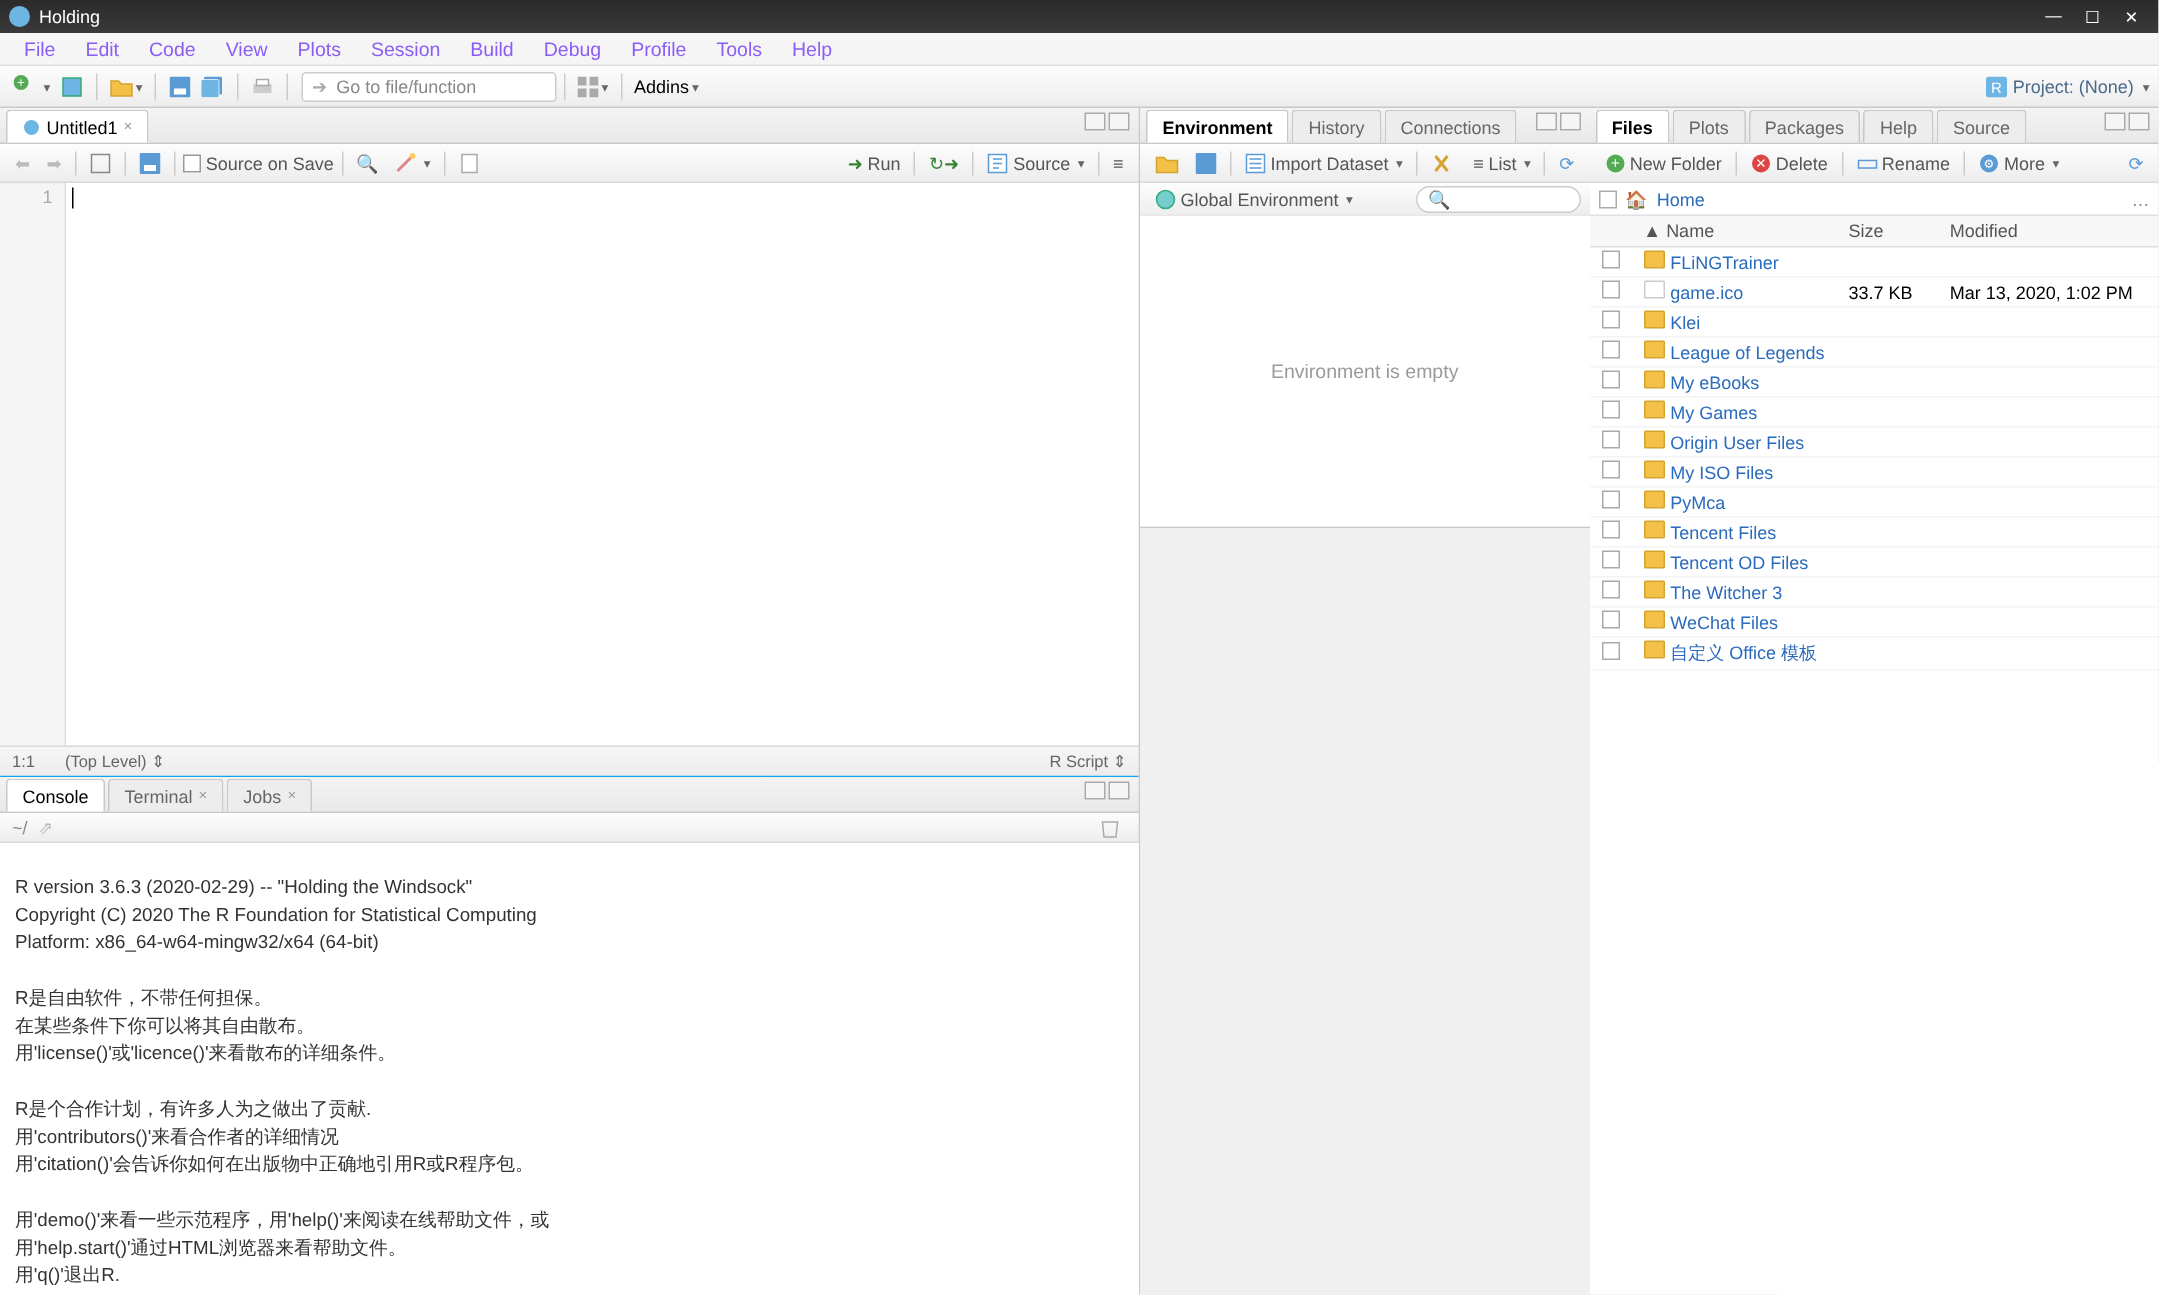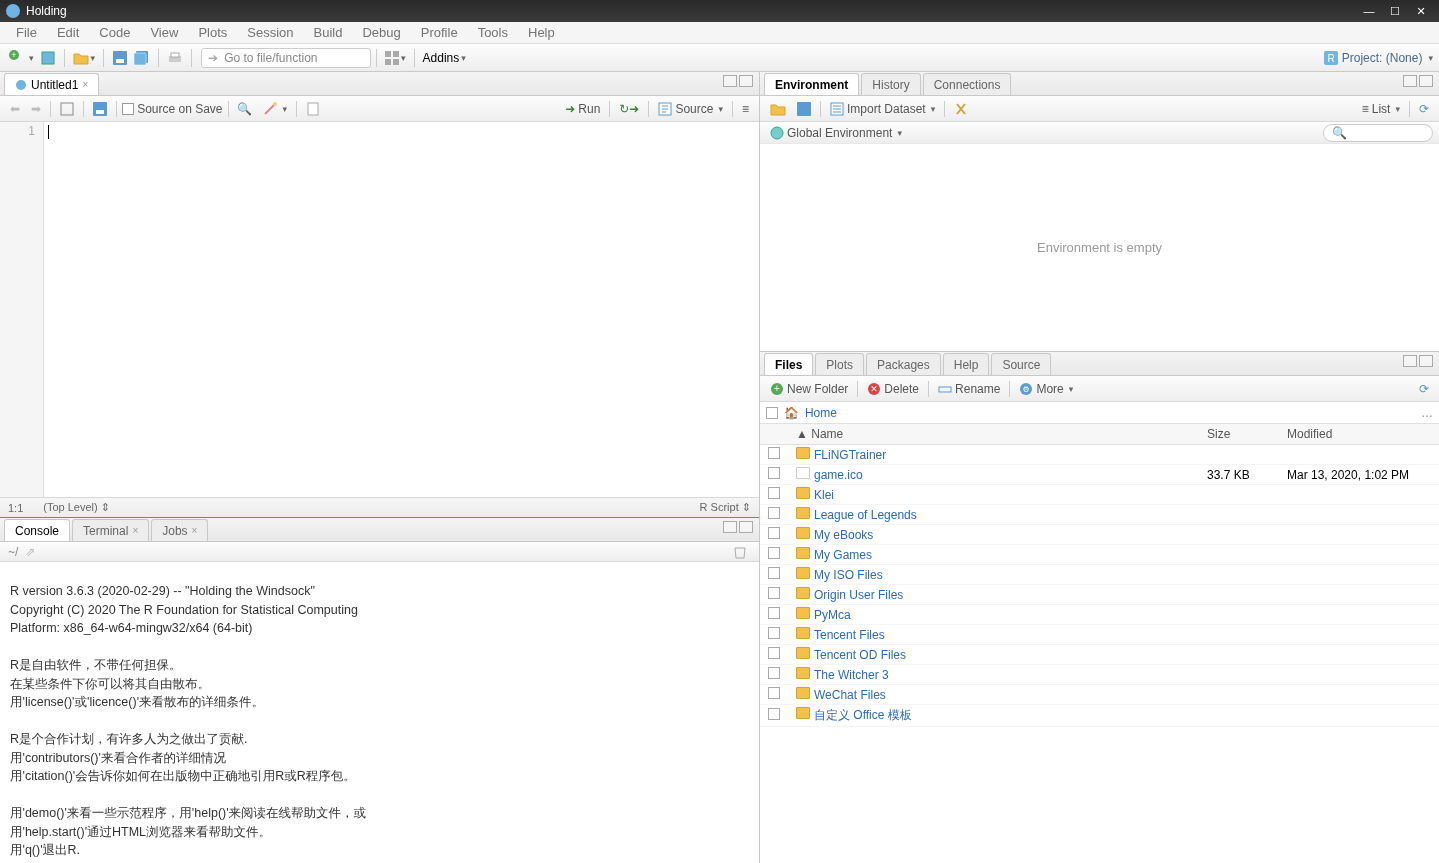--- a/index.html
+++ b/index.html
@@ -4,33 +4,33 @@
 <style>
 * { margin: 0; padding: 0; box-sizing: border-box; font-family: "Segoe UI", Tahoma, sans-serif; }
 body { background: #f0f0f0; width: 1439px; height: 863px; overflow: hidden; font-size: 12px; }
 
 .titlebar { height: 22px; background: linear-gradient(#2a2a2a,#3a3a3a); color: #fff; display: flex; align-items: center; padding: 0 6px; }
 .titlebar .logo { width: 14px; height: 14px; border-radius: 50%; background: #6db5e3; margin-right: 6px; display: inline-block; }
 .titlebar .title { flex: 1; font-size: 12px; }
 .titlebar .winbtn { width: 24px; height: 18px; display: flex; align-items: center; justify-content: center; margin-left: 2px; color: #fff; cursor: pointer; font-size: 11px; }
 
 .menubar { height: 22px; background: #f5f5f5; border-bottom: 1px solid #ddd; display: flex; align-items: center; padding: 0 6px; }
-.menubar .mitem { padding: 0 10px; color: #737373; cursor: pointer; font-size: 13px; }
+.menubar .mitem { padding: 0 10px; color: #8b5cf6; cursor: pointer; font-size: 13px; }
 
 .toolbar { height: 28px; background: linear-gradient(#fdfdfd,#ededed); border-bottom: 1px solid #c8c8c8; display: flex; align-items: center; padding: 0 6px; }
 .toolbar .tsep { width: 1px; height: 18px; background: #ccc; margin: 0 5px; }
 .toolbar .tbtn { height: 22px; min-width: 22px; display: flex; align-items: center; justify-content: center; padding: 0 3px; cursor: pointer; border-radius: 2px; }
 .toolbar .goto { border: 1px solid #ccc; border-radius: 3px; height: 20px; width: 170px; padding: 0 6px; color: #888; background: #fff; display: flex; align-items: center; margin-left: 4px; }
 .toolbar .goto .arrow { color: #aaa; margin-right: 6px; }
 .toolbar .spacer { flex: 1; }
 .toolbar .proj { color: #4a6a8a; display: flex; align-items: center; gap: 4px; }
 
 .workspace { display: flex; height: calc(100% - 72px); }
 .left { width: 760px; display: flex; flex-direction: column; border-right: 1px solid #c8c8c8; }
-.right { flex: 1; display: flex; flex-direction: column; justify-content: flex-end; }
+.right { flex: 1; display: flex; flex-direction: row; justify-content: flex-end; }
 
 .pane-tabs { height: 24px; background: linear-gradient(#f4f4f4,#e8e8e8); border-bottom: 1px solid #c8c8c8; display: flex; align-items: flex-end; padding: 0 4px; position: relative; }
 .pane-tabs .tab { height: 22px; padding: 0 10px; border: 1px solid #c8c8c8; border-bottom: none; border-radius: 3px 3px 0 0; background: #fff; display: flex; align-items: center; gap: 4px; margin-right: 2px; font-size: 12px; cursor: pointer; }
 .pane-tabs .tab.inactive { background: #ededed; color: #666; }
 .pane-tabs .tab .close { color: #999; font-size: 10px; cursor: pointer; }
 .pane-tabs .winctrls { position: absolute; right: 6px; top: 3px; display: flex; gap: 2px; }
 .pane-tabs .winctrls .wc { width: 14px; height: 12px; border: 1px solid #aaa; background: #f5f5f5; cursor: pointer; }
 
 .pane-toolbar { height: 26px; background: linear-gradient(#fdfdfd,#ededed); border-bottom: 1px solid #d8d8d8; display: flex; align-items: center; padding: 0 6px; gap: 3px; font-size: 12px; }
 .pane-toolbar .ptbtn { height: 20px; display: flex; align-items: center; gap: 3px; padding: 0 4px; cursor: pointer; border-radius: 2px; color: #555; }
@@ -469,27 +469,27 @@
                 <td></td>
               </tr>
               <tr>
                 <td><span class="fchk"></span></td>
                 <td class="name"><span class="ficon"></span>My Games</td>
                 <td></td>
                 <td></td>
               </tr>
               <tr>
                 <td><span class="fchk"></span></td>
+                <td class="name"><span class="ficon"></span>Origin User Files</td>
+                <td></td>
+                <td></td>
+              </tr>
+              <tr>
+                <td><span class="fchk"></span></td>
                 <td class="name"><span class="ficon"></span>My ISO Files</td>
-                <td></td>
-                <td></td>
-              </tr>
-              <tr>
-                <td><span class="fchk"></span></td>
-                <td class="name"><span class="ficon"></span>Origin User Files</td>
                 <td></td>
                 <td></td>
               </tr>
               <tr>
                 <td><span class="fchk"></span></td>
                 <td class="name"><span class="ficon"></span>PyMca</td>
                 <td></td>
                 <td></td>
               </tr>
               <tr>

